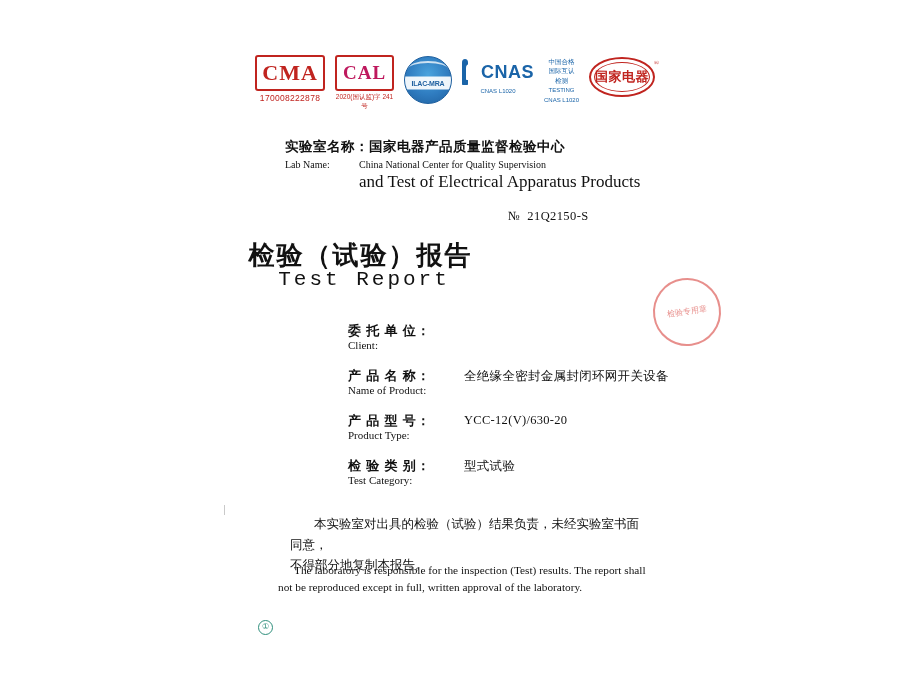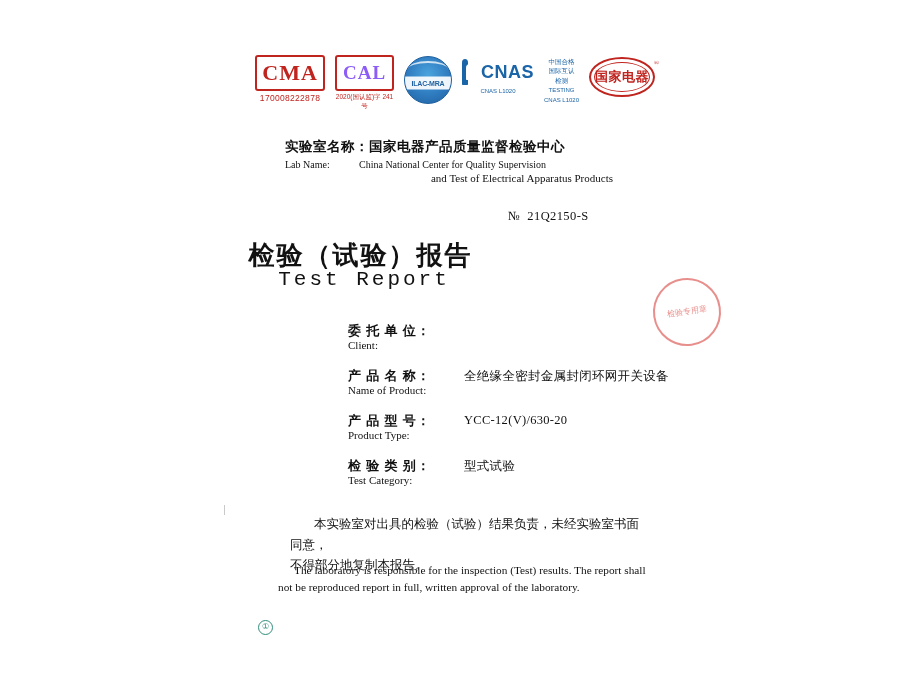--- a/index.html
+++ b/index.html
@@ -78,21 +78,21 @@
   }
   .cal-box {
     border: 2.5px solid #c0241f;
     border-radius: 3px;
     height: 32px;
     display: flex;
     align-items: center;
     justify-content: center;
   }
   .cal-inner {
-    color: #8b5cf6;
+    color: #be185d;
     font-weight: bold;
     font-size: 19px;
     letter-spacing: 1px;
     font-family: "Liberation Serif", serif;
   }
   .cal-sub {
     color: #c0241f;
     font-size: 6.5px;
     margin-top: 2px;
     font-family: "Liberation Sans", sans-serif;
@@ -270,26 +270,25 @@
     font-size: 10px;
     color: #111;
     margin-top: 3px;
     white-space: nowrap;
   }
   .lab-en-label {
     display: inline-block;
     width: 74px;
   }
   .lab-line-en2 {
-    font-size: 11px;
+    font-size: 17px;
     color: #111;
     margin-top: 2px;
     margin-left: 74px;
     white-space: nowrap;
-    text-align: center;
   }
 
   
   .report-no {
     position: absolute;
     left: 508px;
     top: 209px;
     font-size: 12.5px;
     color: #111;
     letter-spacing: 0.4px;
@@ -550,18 +549,18 @@
 
   <div class="tick-left"></div>
 
   <div class="statement-cn">
     <span class="indent"></span><span>本实验室对出具的检验（试验）结果负责，未经实验室书面同意，</span><br>
     <span>不得部分地复制本报告。</span>
   </div>
 
   <div class="statement-en">
     <span class="indent"></span><span>The laboratory is responsible for the inspection (Test) results. The report shall</span><br>
-    <span>not be reproduced report in full, written approval of the laboratory.</span>
+    <span>not be reproduced except in full, written approval of the laboratory.</span>
   </div>
 
   <div class="mark-small">①</div>
 
 </div>
 
 </body></html>

